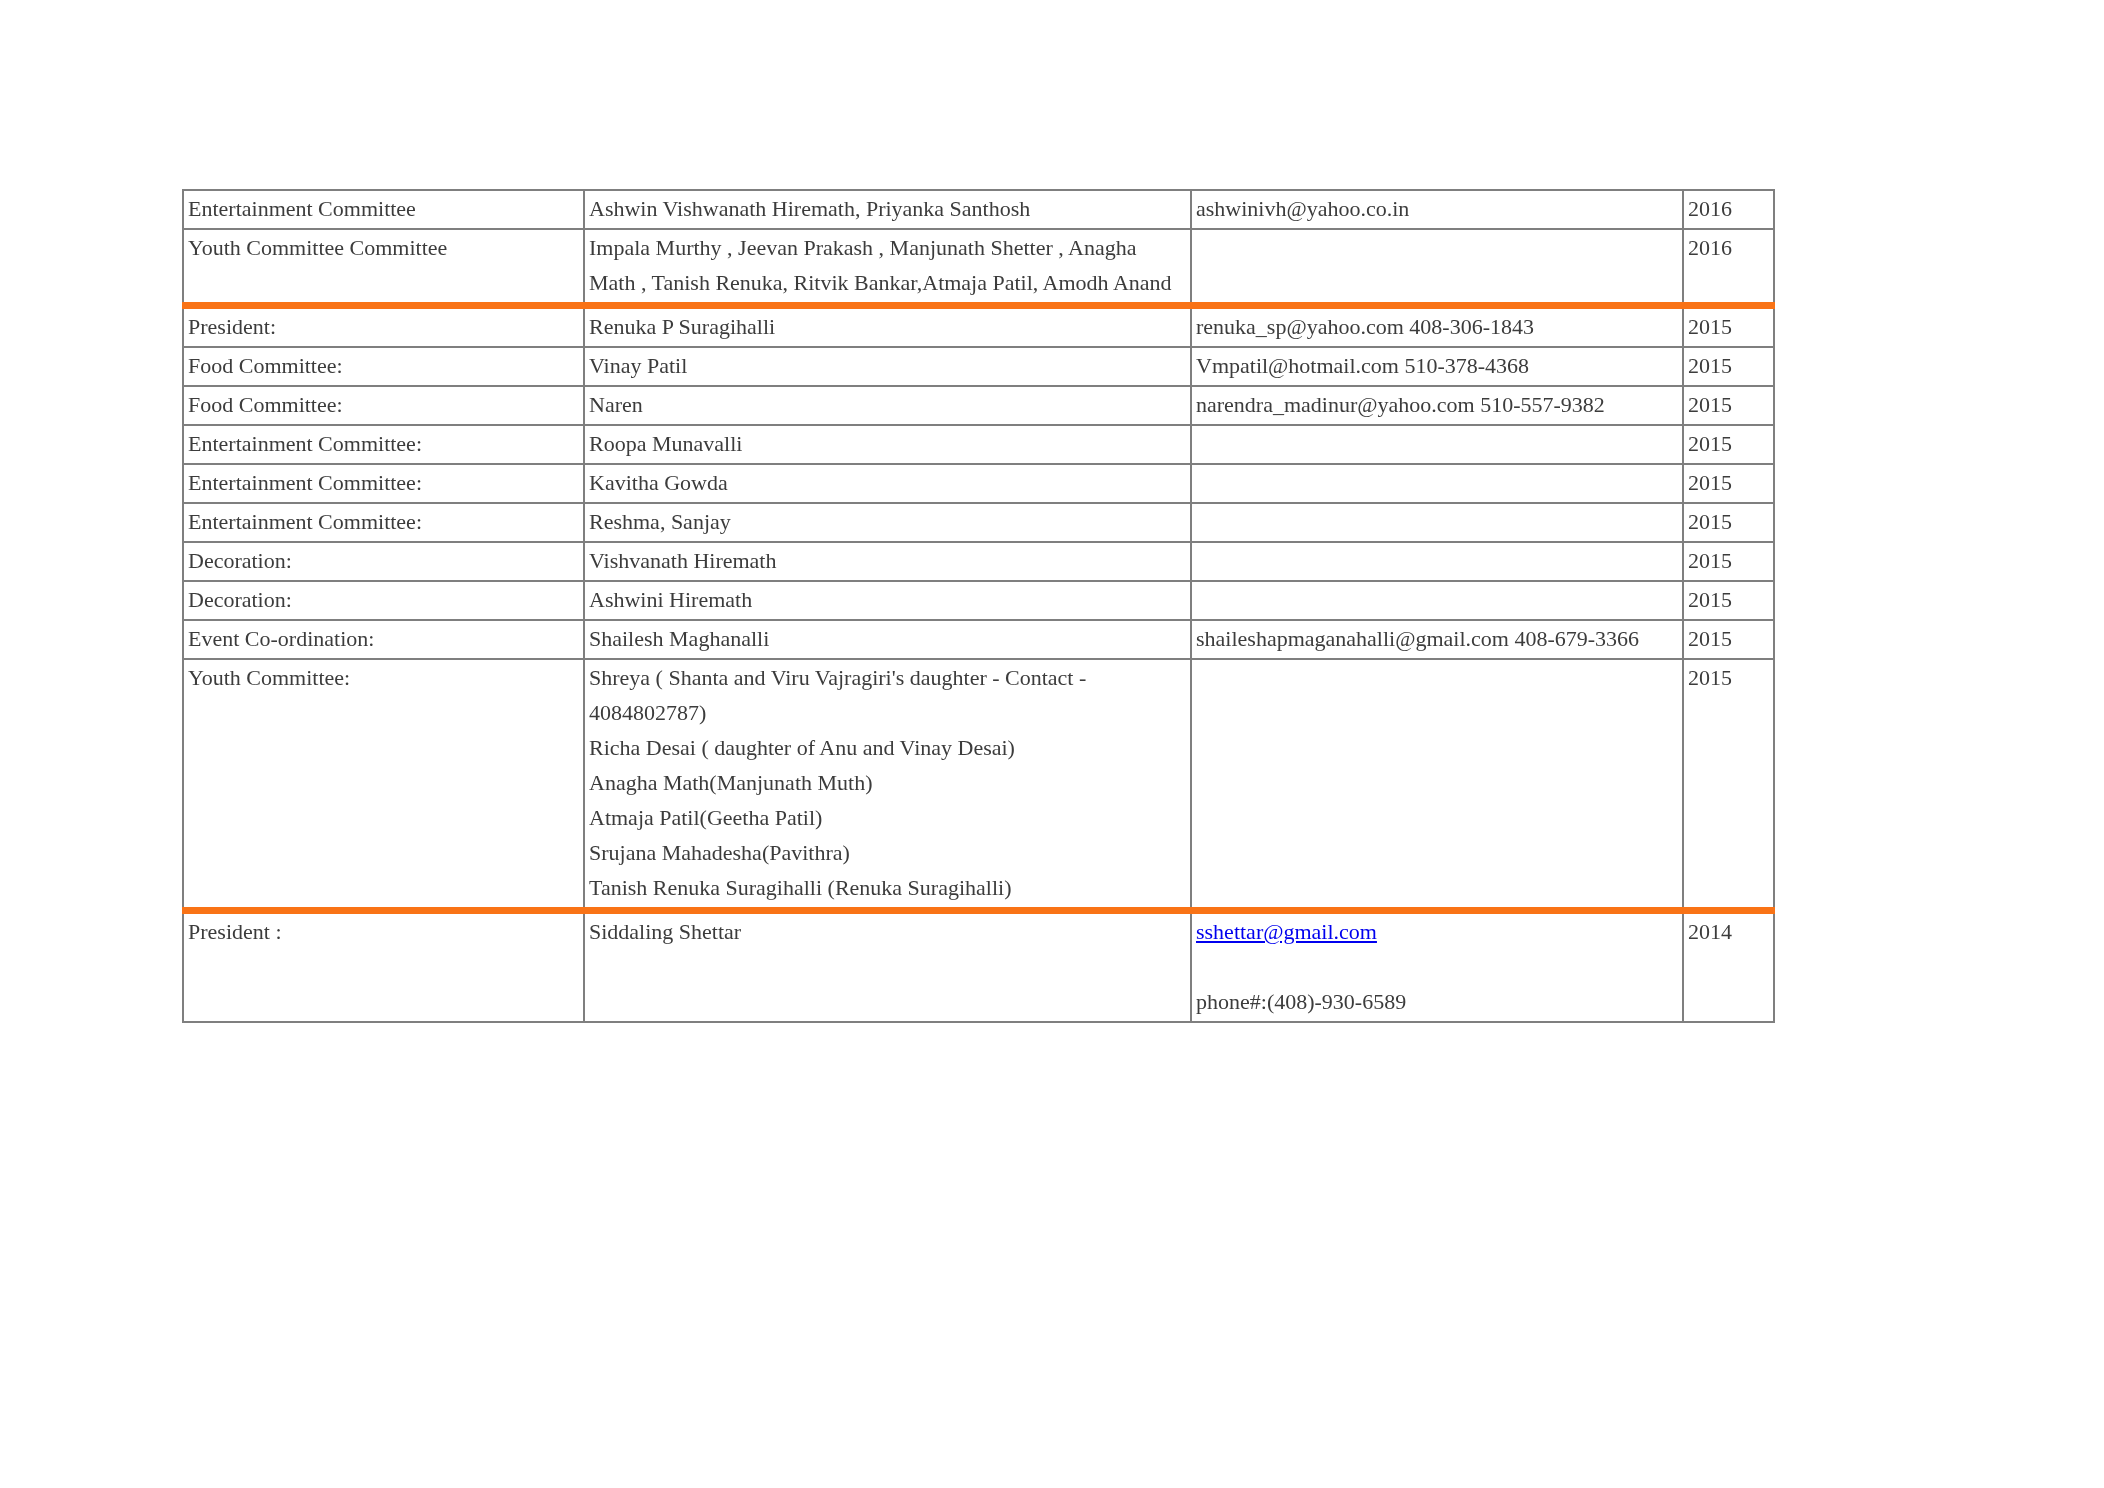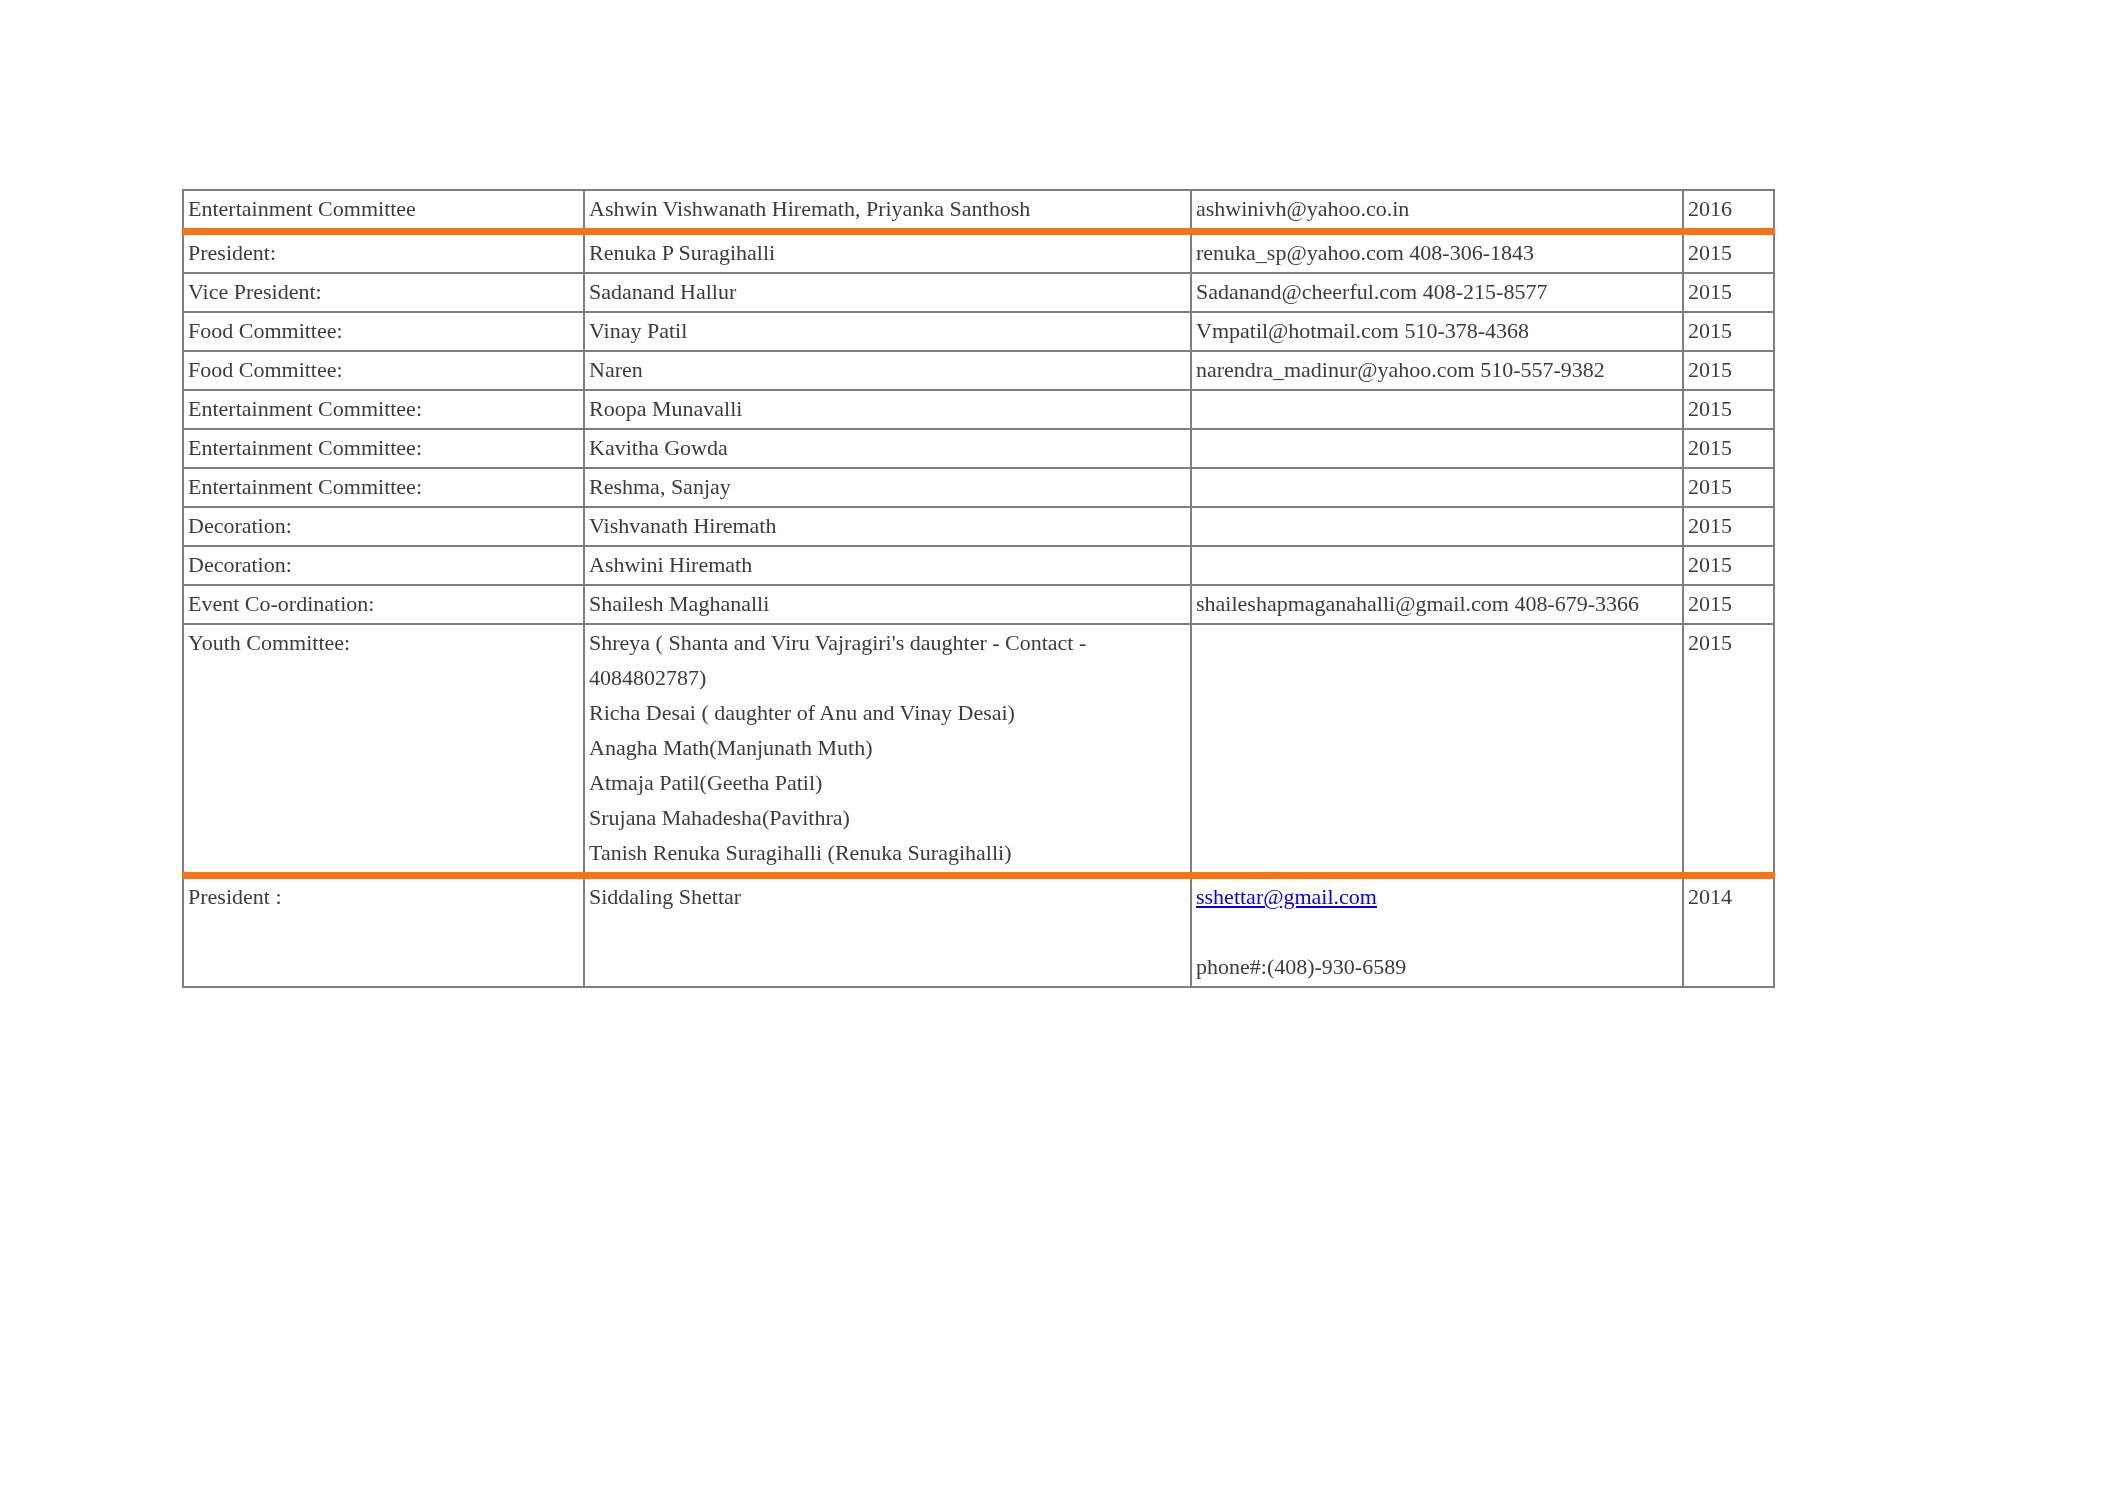--- a/index.html
+++ b/index.html
@@ -66,33 +66,31 @@
     </colgroup>
     <tbody>
         <tr>
           <td class="role-cell">Entertainment Committee</td>
           <td class="names-cell">Ashwin Vishwanath Hiremath, Priyanka Santhosh</td>
           <td class="contact-cell">
             <div class="contact-line">ashwinivh@yahoo.co.in</div>
           </td>
           <td class="year-cell">2016</td>
         </tr>
+        <tr>
+          <td class="role-cell">Youth Committee Committee</td>
+          <td class="names-cell">Impala Murthy , Jeevan Prakash , Manjunath Shetter , Anagha Math , Tanish Renuka, Ritvik Bankar,Atmaja Patil, Amodh Anand</td>
+          <td class="contact-cell"></td>
+          <td class="year-cell">2016</td>
+        </tr>
         <tr class="section-start">
           <td class="role-cell">President:</td>
           <td class="names-cell">Renuka P Suragihalli</td>
           <td class="contact-cell">
             <div class="contact-line">renuka_sp@yahoo.com 408-306-1843</div>
-          </td>
-          <td class="year-cell">2015</td>
-        </tr>
-        <tr>
-          <td class="role-cell">Vice President:</td>
-          <td class="names-cell">Sadanand Hallur</td>
-          <td class="contact-cell">
-            <div class="contact-line">Sadanand@cheerful.com 408-215-8577</div>
           </td>
           <td class="year-cell">2015</td>
         </tr>
         <tr>
           <td class="role-cell">Food Committee:</td>
           <td class="names-cell">Vinay Patil</td>
           <td class="contact-cell">
             <div class="contact-line">Vmpatil@hotmail.com 510-378-4368</div>
           </td>
           <td class="year-cell">2015</td>

